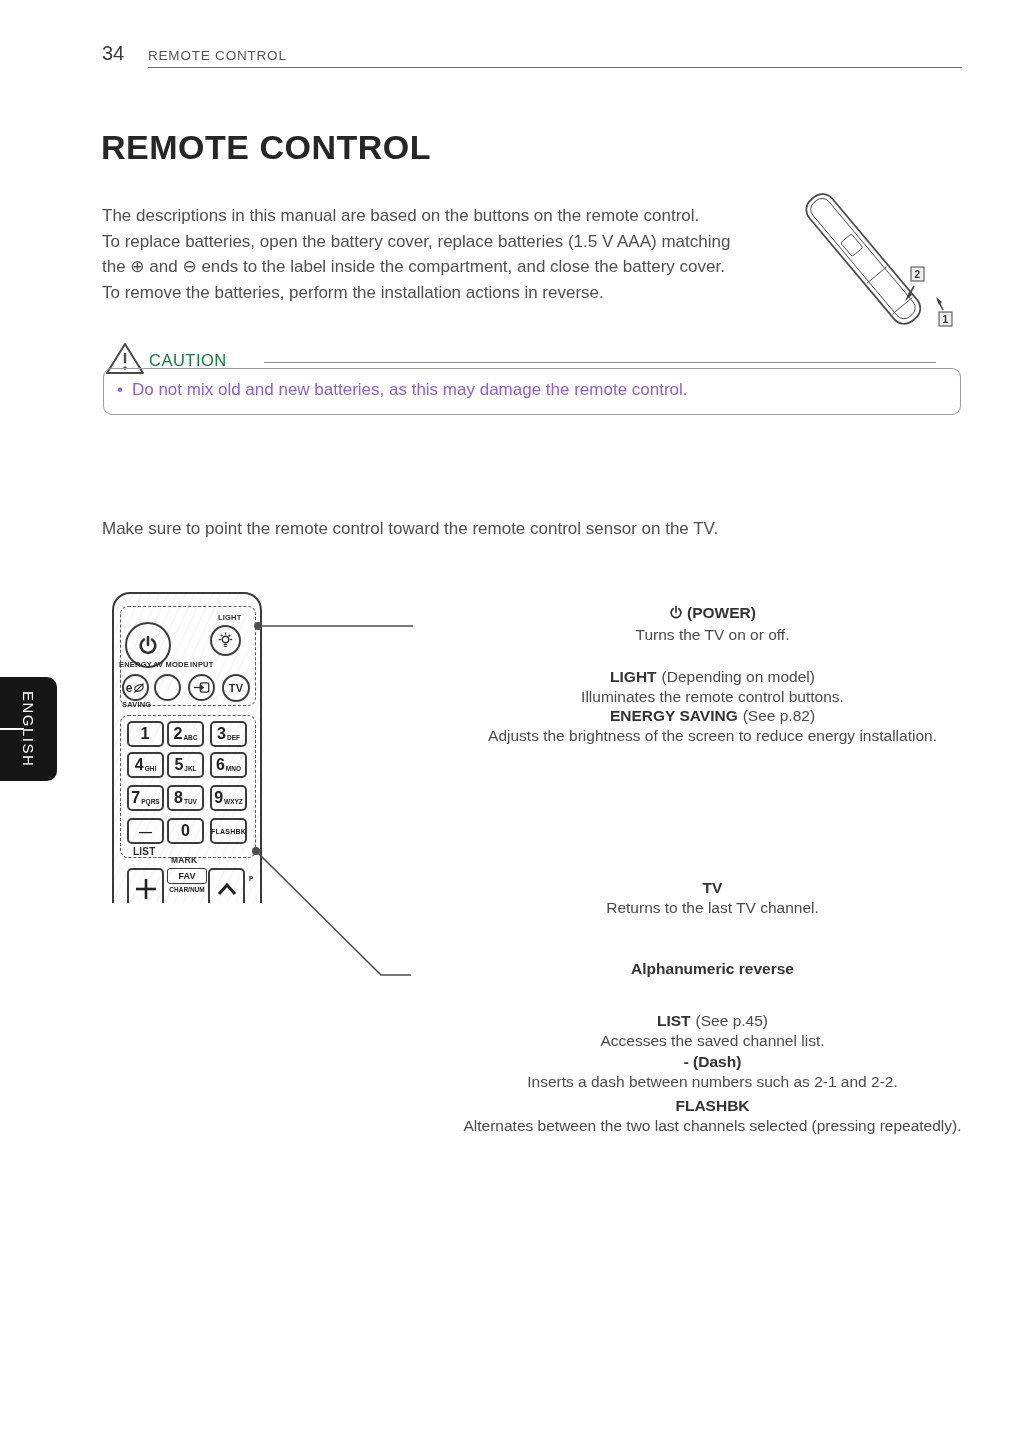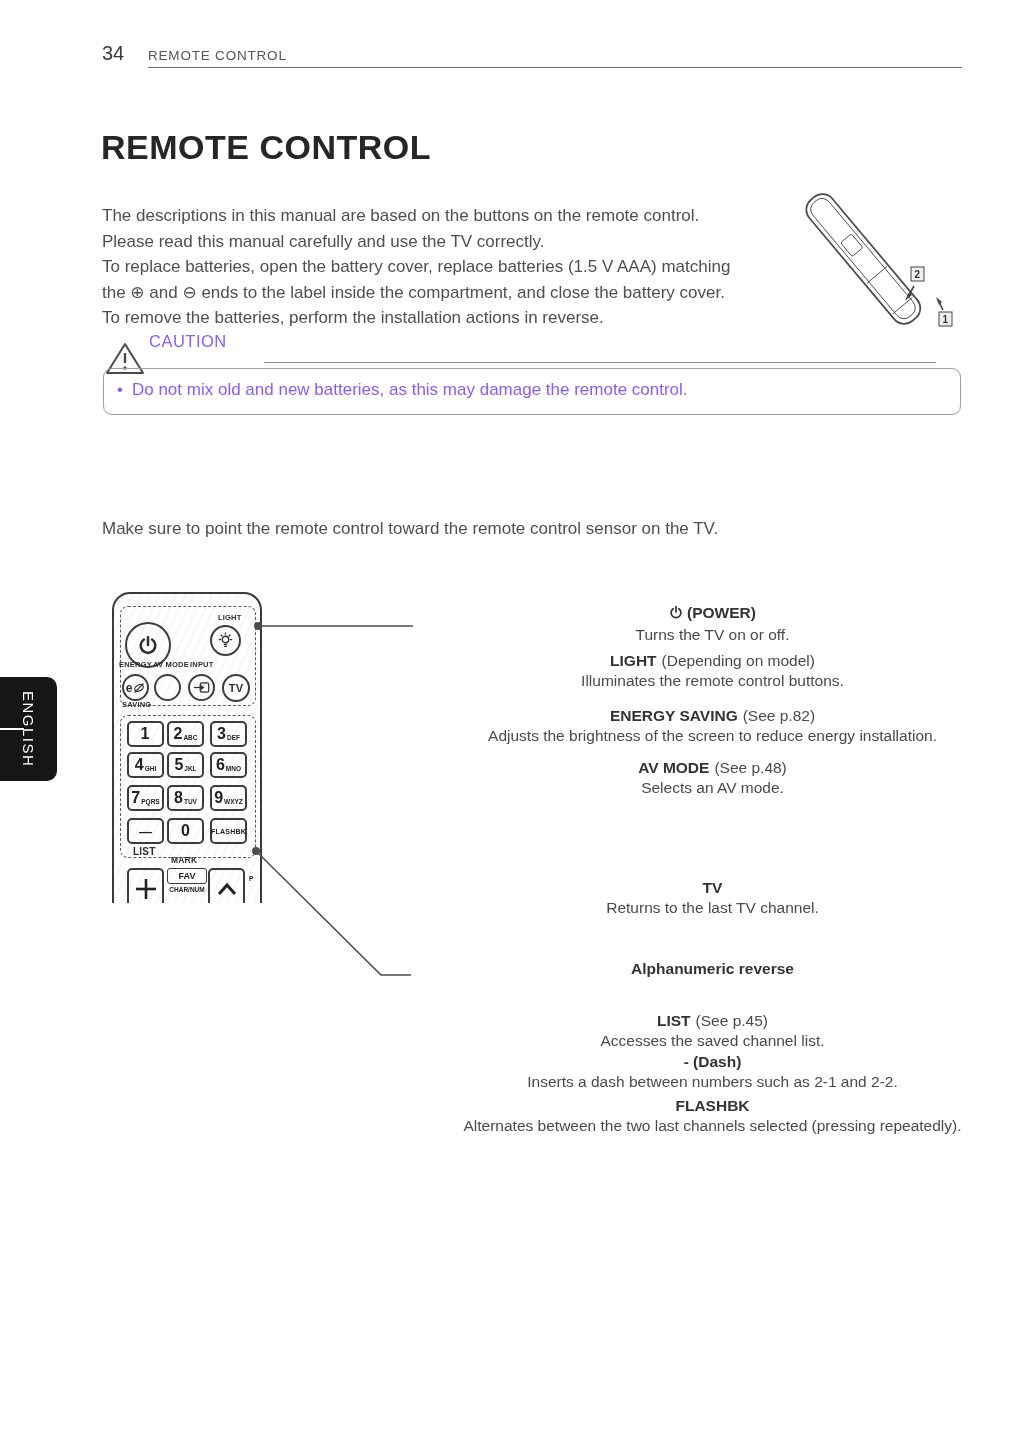--- a/index.html
+++ b/index.html
@@ -10,21 +10,21 @@
   
   .pagenum{left:102px;top:42px;font-size:20px;color:#3a3a3a;}
   .runhead{left:148px;top:48px;font-size:13.5px;letter-spacing:0.8px;color:#555;}
   .headrule{left:148px;top:67px;width:814px;border-top:1px solid #6f6f6f;height:0;}
 
   .title{left:101px;top:128px;font-size:34px;font-weight:bold;color:#262626;letter-spacing:0.5px;margin:0;}
 
   .intro{left:102px;top:203px;font-size:17px;line-height:25.5px;color:#4f4f4f;}
 
   
-  .caution-head-label{left:149px;top:332px;font-size:16.5px;color:#8b5cf6;letter-spacing:0.5px;}
+  .caution-head-label{left:149px;top:351px;font-size:16.5px;color:#15803d;letter-spacing:0.5px;}
   .caution-rule{left:264px;top:362px;width:672px;border-top:1.5px solid #8a8a8a;height:0;}
   .caution-box{left:103px;top:368px;width:856px;height:45px;border:1px solid #9e9e9e;border-radius:9px;}
   .caution-item{position:absolute;left:13px;top:11px;font-size:17px;color:#8b5cf6;}
   .blt::before{content:"\2022";margin-right:9px;}
 
   .note{left:102px;top:519px;font-size:17px;color:#4f4f4f;}
 
   
   .lang-tab{left:0;top:677px;width:57px;height:104px;background:#161616;border-radius:0 10px 10px 0;
             display:flex;align-items:center;justify-content:center;}
@@ -73,21 +73,20 @@
 <div class="page">
 
   <div class="abs pagenum">34</div>
   <div class="abs runhead">REMOTE CONTROL</div>
   <div class="abs headrule"></div>
 
   <h1 class="abs title">REMOTE CONTROL</h1>
 
   <div class="abs intro">
     <div>The descriptions in this manual are based on the buttons on the remote control.</div>
-    <div>Please read this manual carefully and use the TV correctly.</div>
     <div>To replace batteries, open the battery cover, replace batteries (1.5 V AAA) matching</div>
     <div>the ⊕ and ⊖ ends to the label inside the compartment, and close the battery cover.</div>
     <div>To remove the batteries, perform the installation actions in reverse.</div>
   </div>
 
   <svg class="abs" style="left:793px;top:191px" width="170" height="150" viewBox="0 0 170 150">
     <g transform="rotate(-40 28 16)" fill="#fff" stroke="#4a4a4a">
       <rect x="12" y="4" width="30" height="158" rx="13" stroke-width="1.7"></rect>
       <rect x="16.5" y="8" width="21" height="149" rx="9" stroke-width="0.9" fill="none"></rect>
       <rect x="20" y="56" width="14" height="18" rx="2" stroke-width="0.9" fill="none"></rect>
@@ -257,34 +256,30 @@
       <span class="picon">
         <svg width="14" height="15" viewBox="0 0 24 24">
           <line x1="12" y1="2" x2="12" y2="11" stroke="#333" stroke-width="3" stroke-linecap="round"></line>
           <path d="M7.2 5.5 a 8.4 8.4 0 1 0 9.6 0" fill="none" stroke="#333" stroke-width="3" stroke-linecap="round"></path>
         </svg>
       </span><span>(POWER)</span>
     </div>
     <div class="desc-line">Turns the TV on or off.</div>
   </div>
 
-  <div class="desc" style="top:652px">
+  <div class="desc" style="top:668px">
     <div class="desc-title"><span>LIGHT</span><span class="sfx">(Depending on model)</span></div>
     <div class="desc-line">Illuminates the remote control buttons.</div>
   </div>
 
   <div class="desc" style="top:707px">
     <div class="desc-title"><span>ENERGY SAVING</span><span class="sfx">(See p.82)</span></div>
     <div class="desc-line">Adjusts the brightness of the screen to reduce energy installation.</div>
   </div>
 
-  <div class="desc" style="top:759px">
-    <div class="desc-title"><span>AV MODE</span><span class="sfx">(See p.48)</span></div>
-    <div class="desc-line">Selects an AV mode.</div>
-  </div>
 
 
   <div class="desc" style="top:879px">
     <div class="desc-title">TV</div>
     <div class="desc-line">Returns to the last TV channel.</div>
   </div>
 
   <div class="desc" style="top:960px">
     <div class="desc-title">Alphanumeric reverse</div>
   </div>

